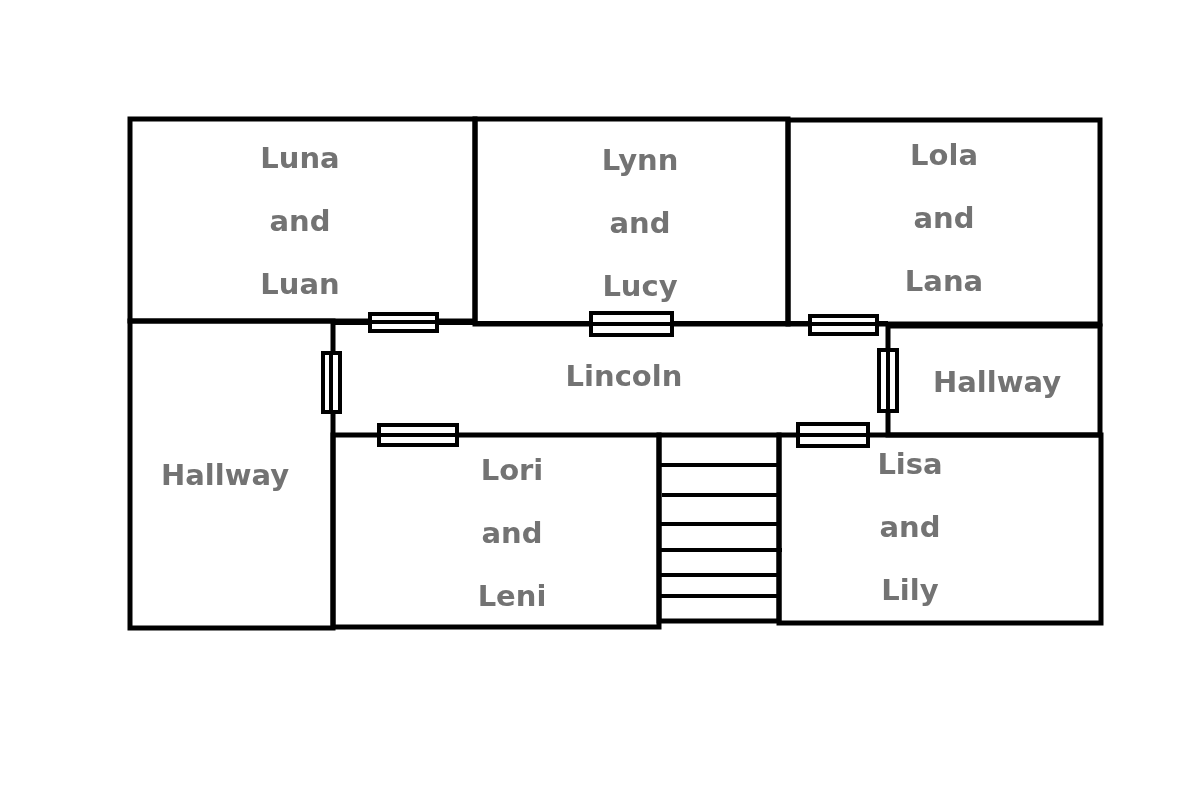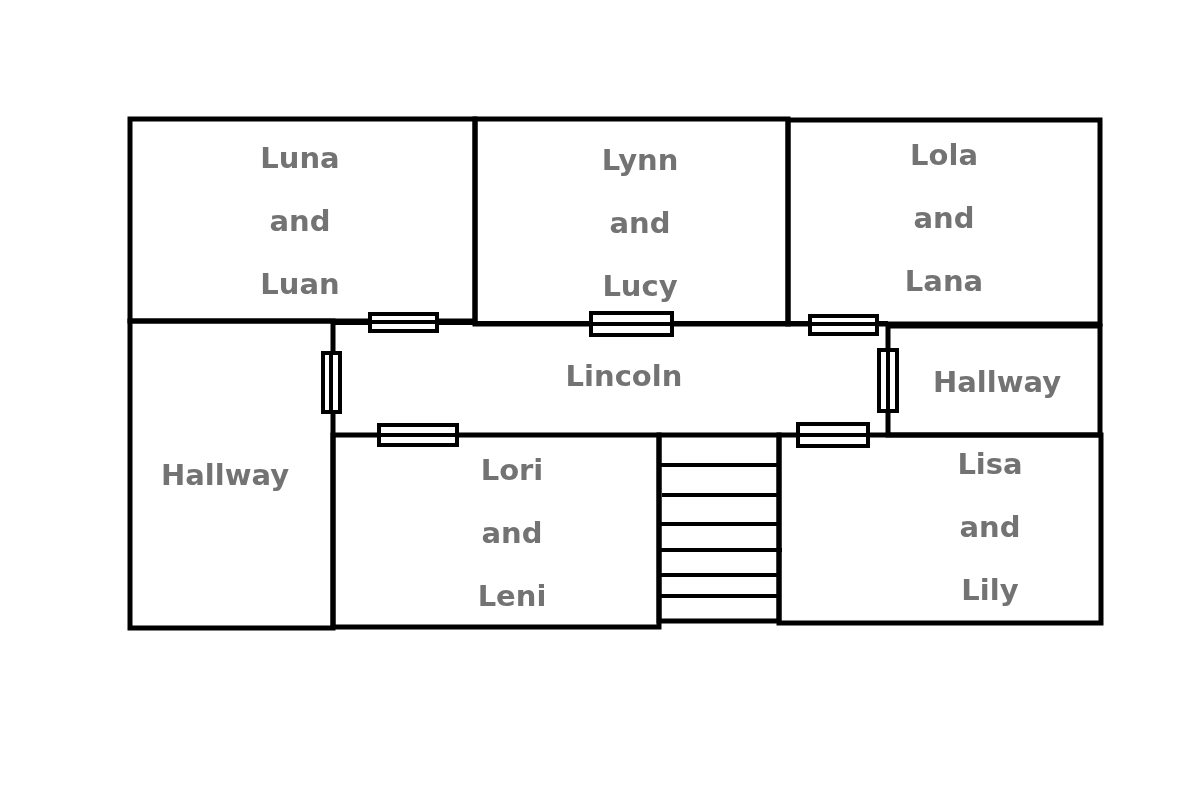--- a/index.html
+++ b/index.html
@@ -64,15 +64,15 @@
 Lucy</div>
 <div class="label" style="left:944px;top:218px;">Lola
 and
 Lana</div>
 <div class="label" style="left:624px;top:376px;">Lincoln</div>
 <div class="label" style="left:997px;top:382px;">Hallway</div>
 <div class="label" style="left:225px;top:475px;">Hallway</div>
 <div class="label" style="left:512px;top:533px;">Lori
 and
 Leni</div>
-<div class="label" style="left:990px;top:527px;">Lisa
+<div class="label" style="left:910px;top:527px;">Lisa
 and
 Lily</div>
 
 </body></html>

